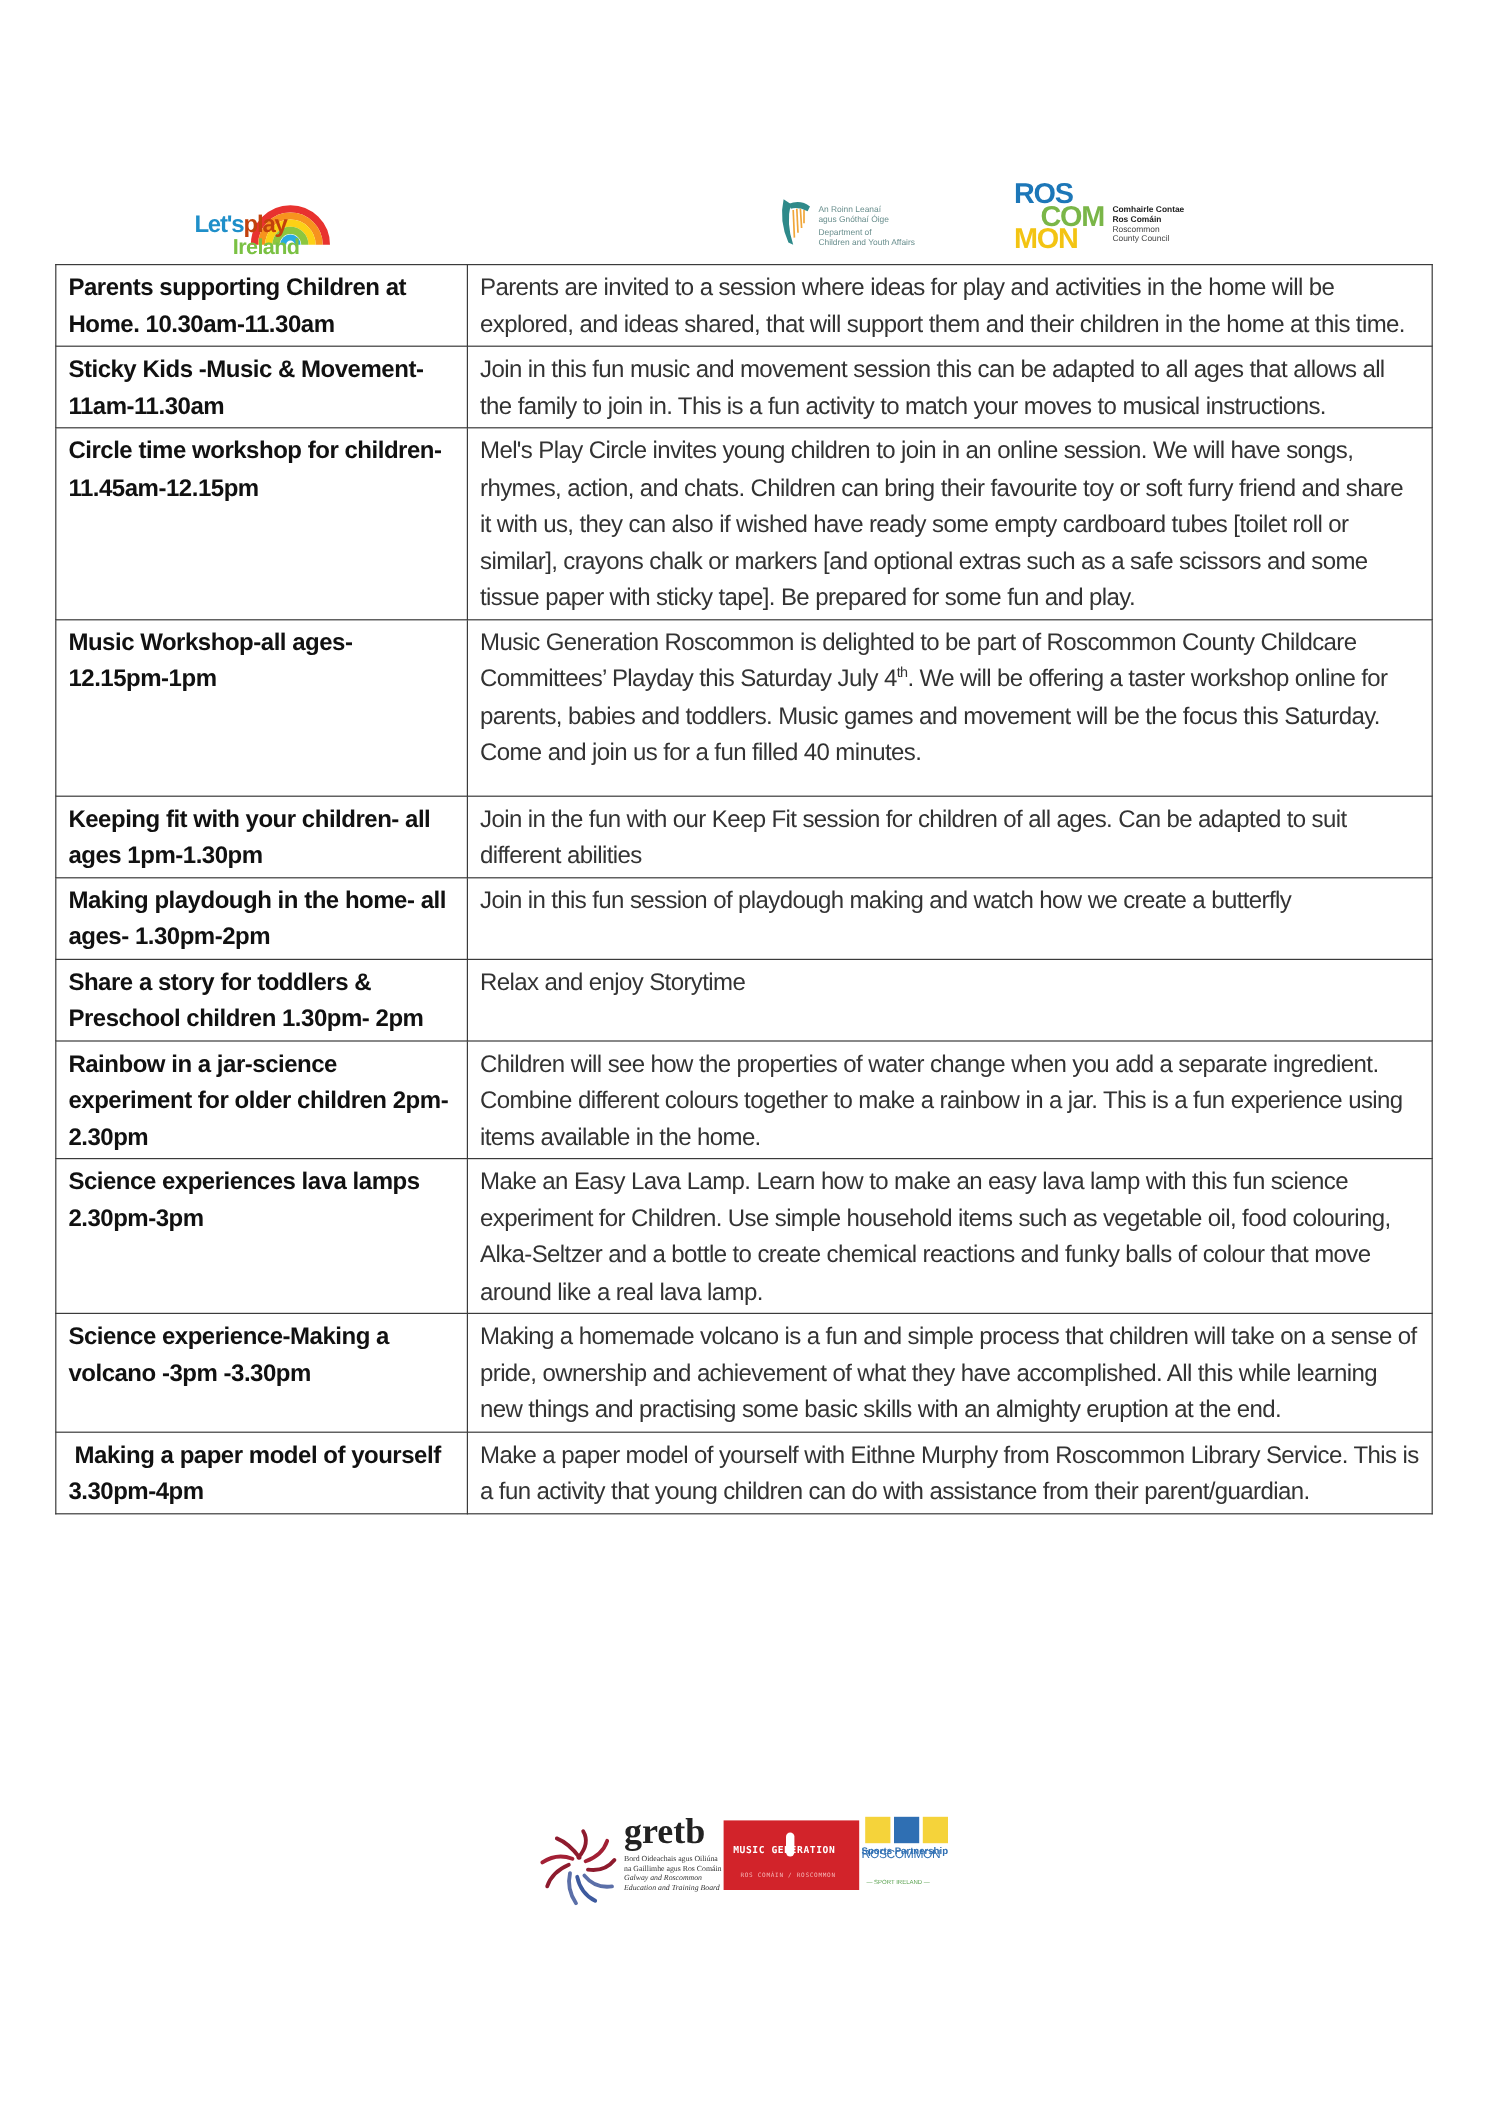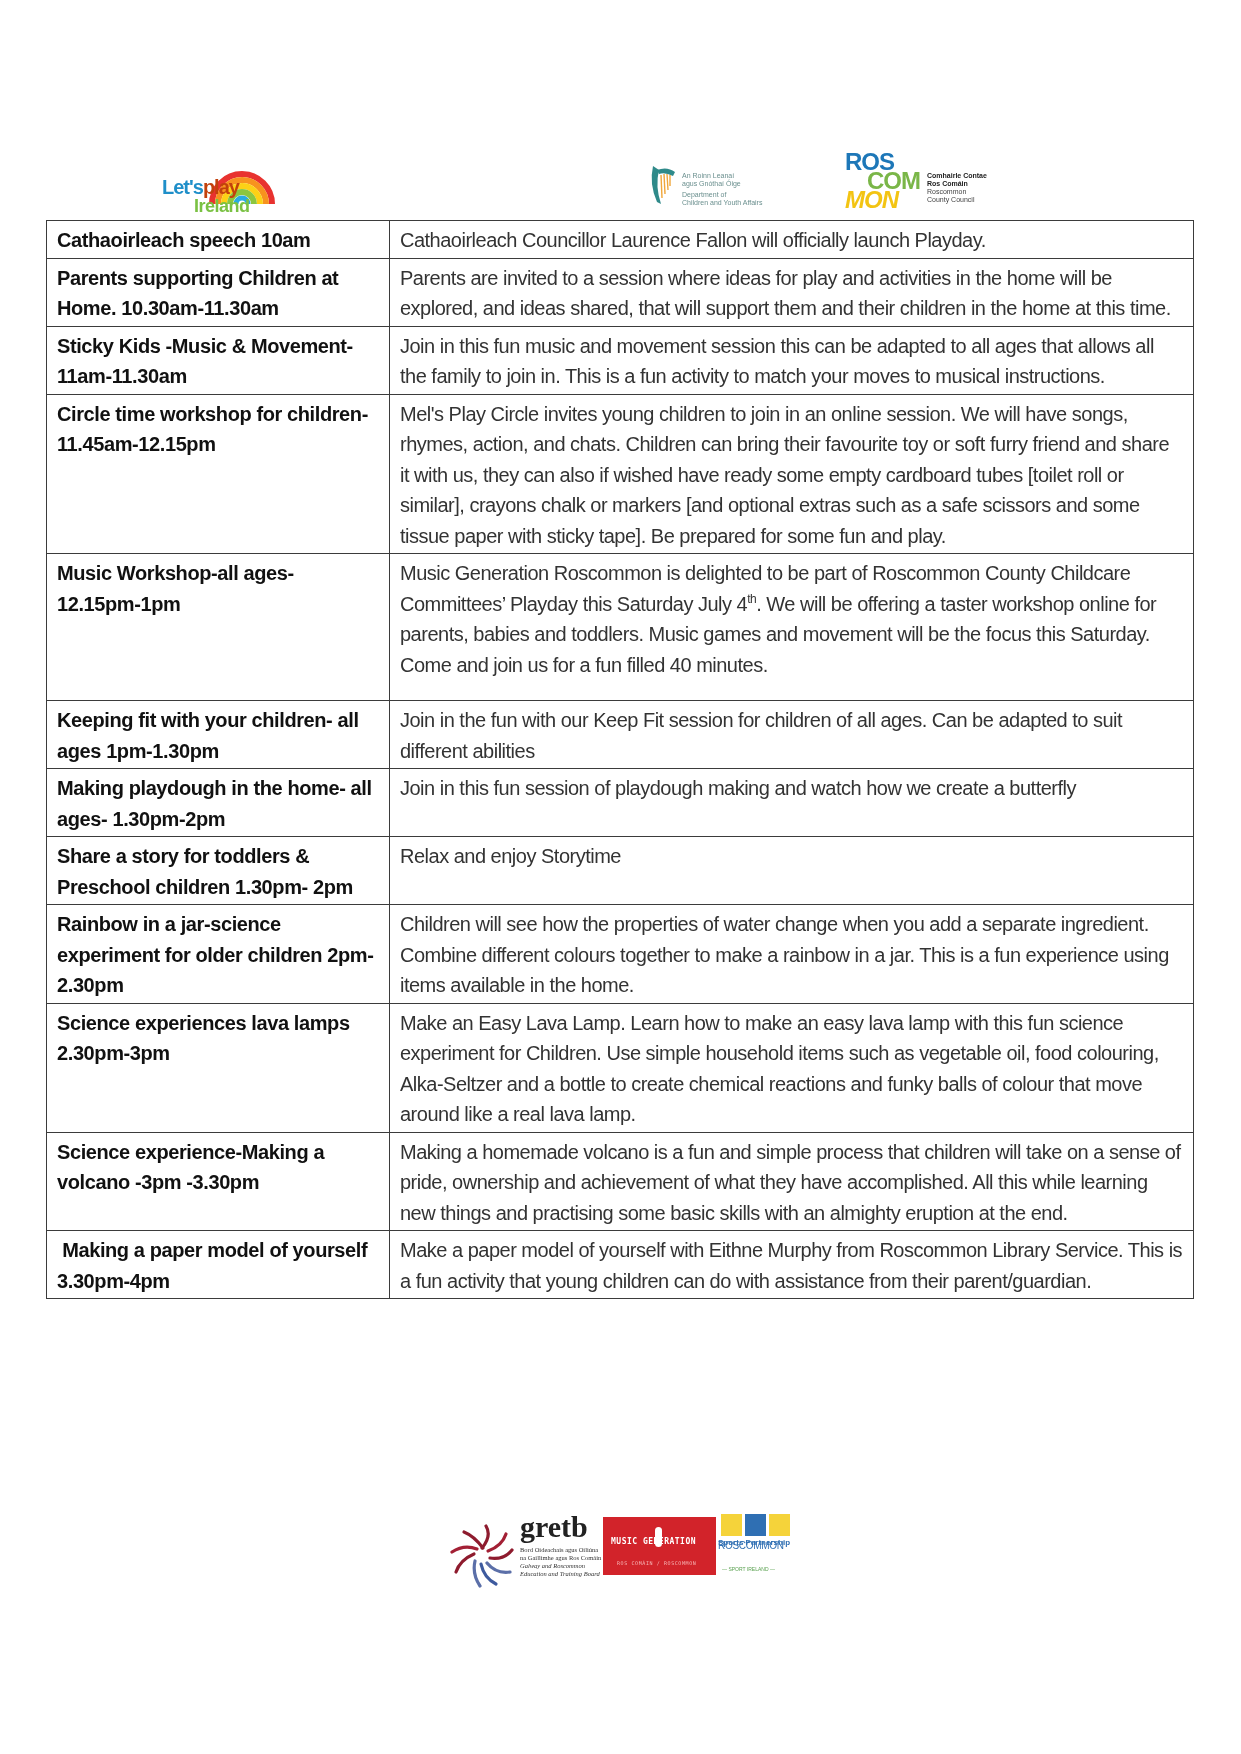--- a/index.html
+++ b/index.html
@@ -27,21 +27,21 @@
     .dcya { left: 647px; top: 12px; width: 130px; height: 50px; }
     .dcya svg { position: absolute; left: 0; top: 0; }
     .dcya .txt { position: absolute; left: 35px; top: 10px; font-size: 7px; line-height: 8px; color: #6a8f8e; }
     .dcya .txt .gap { display: block; height: 3px; }
 
     .ros { left: 845px; top: 2px; width: 180px; height: 66px; }
     .ros .big { position: absolute; left: 0; top: 0; width: 75px; font-weight: bold; font-size: 24px;
                 line-height: 19px; letter-spacing: -1px; }
     .ros .big .r1 { color: #1d77b8; }
     .ros .big .r2 { color: #7ab648; text-align: right; }
-    .ros .big .r3 { color: #f3c413; font-style: italic; }
+    .ros .big .r3 { color: #f3c413; }
     .ros .txt { position: absolute; left: 82px; top: 20px; font-size: 7px; line-height: 8px; color: #444; }
     .ros .txt b { color: #222; }
 
     
     .schedule { position: absolute; left: 46px; top: 220px; width: 1148px; border-collapse: collapse;
                 font-family: "Liberation Sans", sans-serif; }
     .schedule td { border: 1.3px solid #3b3b3b; vertical-align: top; padding: 4px 10px 2px 10px;
                    font-size: 20px; line-height: 30.5px; }
     .schedule td.title { width: 322px; font-weight: bold; color: #111; letter-spacing: -0.4px; }
     .schedule td.desc { color: #333; letter-spacing: -0.5px; }
@@ -121,24 +121,20 @@
       <div><b>Comhairle Contae</b></div>
       <div><b>Ros Comáin</b></div>
       <div>Roscommon</div>
       <div>County Council</div>
     </div>
   </div>
 </div>
 
 <table class="schedule">
   <tbody>
-    <tr>
-      <td class="title">Cathaoirleach speech 10am</td>
-      <td class="desc">Cathaoirleach Councillor Laurence Fallon will officially launch Playday.</td>
-    </tr>
     <tr>
       <td class="title">Parents supporting Children at Home. 10.30am-11.30am</td>
       <td class="desc">Parents are invited to a session where ideas for play and activities in the home will be explored, and ideas shared, that will support them and their children in the home at this time.</td>
     </tr>
     <tr>
       <td class="title">Sticky Kids -Music &amp; Movement-  11am-11.30am</td>
       <td class="desc">Join in this fun music and movement session this can be adapted to all ages that allows all the family to join in. This is a fun activity to match your moves to musical instructions.</td>
     </tr>
     <tr>
       <td class="title">Circle time workshop for children-11.45am-12.15pm</td>

